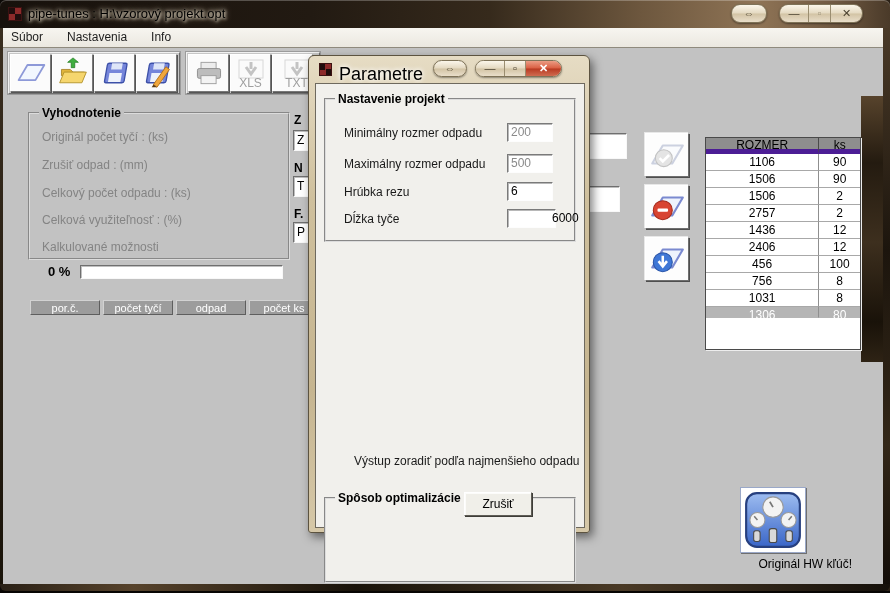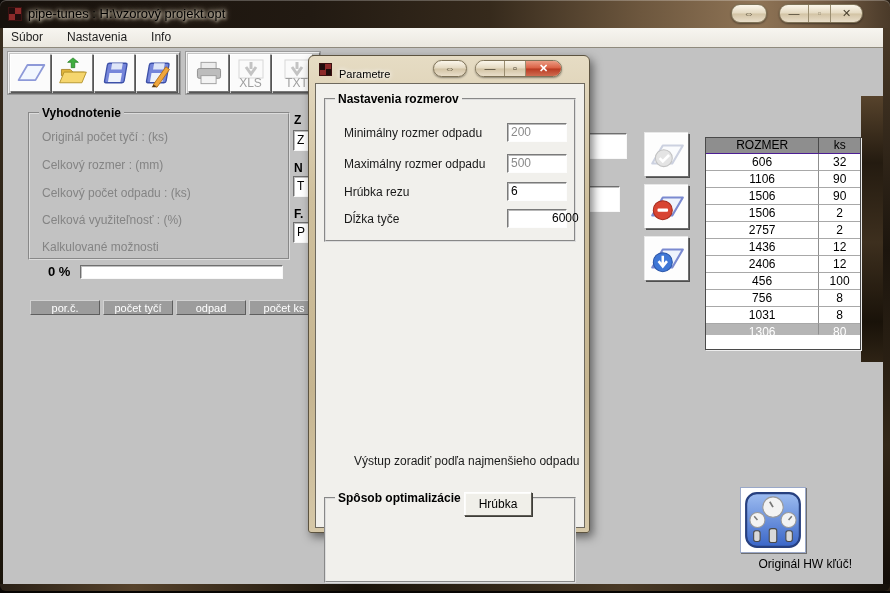--- a/index.html
+++ b/index.html
@@ -116,21 +116,21 @@
   .sizes-table {
     width:156px; height:213px; overflow:hidden;
     border:1px solid #4a4a4a; box-shadow:1px 1px 0 #ededed; background:#fff;
   }
   .st-row { display:flex; height:17px; }
   .st-row.head { height:16px; }
   .st-c1 { width:114px; border-right:1px solid #8f8f8f; }
   .st-c2 { width:41px; }
   .st-cell { text-align:center; font-size:12px; color:#000; line-height:16px;
     border-bottom:1px solid #a8a8a8; background:#fff; }
-  .head .st-cell { background:#8e8e8e; color:#000; border-bottom:1px solid #4c1d95; line-height:15px; }
+  .head .st-cell { background:#8e8e8e; color:#000; border-bottom:5px solid #4c1d95; line-height:15px; }
   .head .st-c1 { border-right:1px solid #4a4a4a; }
   .st-row.sel .st-cell { background:#b5b5b5; color:#fff; border-bottom-color:#b5b5b5; }
   .st-row.cut { height:11px; overflow:hidden; }
 
   
   .icon-btn {
     width:44px; height:44px; background:#fdfdfd;
     border-top:1px solid #fff; border-left:1px solid #fff;
     border-right:1px solid #6f6f6f; border-bottom:1px solid #6f6f6f;
     box-shadow:1px 1px 0 #4e4e4e, -1px -1px 0 #e8e8e8;
@@ -145,30 +145,30 @@
 
   
   .dialog {
     left:308px; top:55px; width:282px; height:478px;
     background:linear-gradient(180deg,#e6dcc4,#cfc09d 30%,#c6b590 70%,#d6c8a8);
     border:1px solid #5c5340; border-radius:6px 6px 3px 3px;
     box-shadow:3px 4px 10px rgba(0,0,0,.5);
   }
   .d-titlebar { position:absolute; left:0; top:0; width:100%; height:27px; }
   .d-title {
-    position:absolute; left:30px; top:5px; line-height:26px; color:#000; font-size:11px;
+    position:absolute; left:30px; top:5px; line-height:26px; color:#000; font-size:18px;
     text-shadow:0 0 4px #fff, 0 0 6px #fff;
   }
   .d-content {
     position:absolute; left:6px; top:27px; width:270px; height:445px;
     background:#f1f0ec; border:1px solid #6e695e;
   }
   .fld-label { color:#1a1a1a; font-size:12px; white-space:nowrap; }
   .fld-input {
-    width:60px; height:19px; font-size:12px; padding:1px 3px; color:#000;
+    width:46px; height:19px; font-size:12px; padding:1px 3px; color:#000;
     background:#fff; border:1px solid; border-color:#7a7a7a #fdfdfd #fdfdfd #7a7a7a;
     box-shadow:inset 1px 1px 0 rgba(0,0,0,.28);
     font-family:"Liberation Sans", sans-serif;
   }
   .fld-input.disabled { color:#8a8a8a; }
   .radio {
     width:12px; height:12px; border-radius:50%; background:#fff; display:inline-block;
     border:1px solid #6f6f6f; box-shadow:inset 1px 1px 1px rgba(0,0,0,.45);
     position:relative;
   }
@@ -268,21 +268,21 @@
       <rect x="3" y="1" width="24" height="18" fill="#fafafa" stroke="#d8d8d8"></rect>
       <path d="M15 3 v7 M10 8 l5 7 5-7" stroke="#c3c3c3" stroke-width="3" fill="none"></path>
     </svg>
     <span class="cap">TXT</span>
   </div>
 </div>
 
 <div class="abs groupbox gb-silver" style="left:28px;top:112px;width:262px;height:148px;">
   <span class="gb-title">Vyhodnotenie</span>
   <div class="abs eval-label" style="left:12px;top:16px;">Originál počet tyčí : (ks)</div>
-  <div class="abs eval-label" style="left:12px;top:44px;">Celkový rozmer : (mm)</div>
+  <div class="abs eval-label" style="left:12px;top:44px;">Zrušiť odpad : (mm)</div>
   <div class="abs eval-label" style="left:12px;top:72px;">Celkový počet odpadu : (ks)</div>
   <div class="abs eval-label" style="left:12px;top:99px;">Celková využiteľnosť : (%)</div>
   <div class="abs eval-label" style="left:12px;top:126px;">Kalkulované možnosti</div>
 </div>
 <div class="abs prog-label" style="left:48px;top:264px;">0 %</div>
 <div class="abs sunken" style="left:80px;top:265px;width:203px;height:14px;"></div>
 
 <div class="abs res-head" style="left:30px;top:300px;">
   <div class="res-cell">por.č.</div>
   <div class="res-cell">počet tyčí</div>
@@ -320,24 +320,20 @@
     <circle cx="14" cy="21" r="9" fill="#3f77d6" stroke="#2a55a8"></circle>
     <path d="M14 15 v8 M10 20 l4 5 4-5" stroke="#fff" stroke-width="2.4" fill="none"></path>
   </svg>
 </div>
 
 <div class="abs sizes-table" style="left:705px;top:137px;">
   <div class="st-row head">
     <div class="st-cell st-c1">ROZMER</div>
     <div class="st-cell st-c2">ks</div>
   </div>
-  <div class="st-row">
-      <div class="st-cell st-c1">606</div>
-      <div class="st-cell st-c2">32</div>
-    </div>
   <div class="st-row">
       <div class="st-cell st-c1">1106</div>
       <div class="st-cell st-c2">90</div>
     </div>
   <div class="st-row">
       <div class="st-cell st-c1">1506</div>
       <div class="st-cell st-c2">90</div>
     </div>
   <div class="st-row">
       <div class="st-cell st-c1">1506</div>
@@ -405,35 +401,35 @@
     <div class="ctl-group" style="left:166px;top:4px;height:17px;">
       <div class="seg" style="width:29px;line-height:15px;"><span>—</span></div>
       <div class="seg" style="width:21px;line-height:15px;"><span>▫</span></div>
       <div class="seg red" style="width:35px;line-height:15px;"><span>✕</span></div>
     </div>
   </div>
 
   <div class="d-content">
 
     <div class="abs groupbox gb-dialog" style="left:8px;top:14px;width:252px;height:144px;">
-      <span class="gb-title">Nastavenia rozmerov</span>
+      <span class="gb-title">Nastavenie projekt</span>
       <div class="abs fld-label" style="left:18px;top:26px;">Minimálny rozmer odpadu</div>
       <div class="abs fld-input disabled" style="left:181px;top:23px;">200</div>
       <div class="abs fld-label" style="left:18px;top:57px;">Maximálny rozmer odpadu</div>
       <div class="abs fld-input disabled" style="left:181px;top:54px;">500</div>
       <div class="abs fld-label" style="left:18px;top:85px;">Hrúbka rezu</div>
       <div class="abs fld-input" style="left:181px;top:82px;">6</div>
       <div class="abs fld-label" style="left:18px;top:112px;">Dĺžka tyče</div>
       <div class="abs fld-input" style="left:181px;top:109px;padding-left:44px;">6000</div>
     </div>
 
 
     <div class="abs groupbox gb-dialog" style="left:8px;top:269px;width:252px;height:86px;">
       <span class="gb-title">Spôsob optimalizácie</span>
 
     </div>
 
     <div class="abs opt-label" style="left:38px;top:370px;">Výstup zoradiť podľa najmenšieho odpadu</div>
 
-    <div class="abs btn3d" style="left:148px;top:408px;width:68px;height:24px;line-height:22px;">Hrúbka</div>
+    <div class="abs btn3d" style="left:148px;top:408px;width:68px;height:24px;line-height:22px;">Zrušiť</div>
 
   </div>
 </div>
 
 </body></html>

